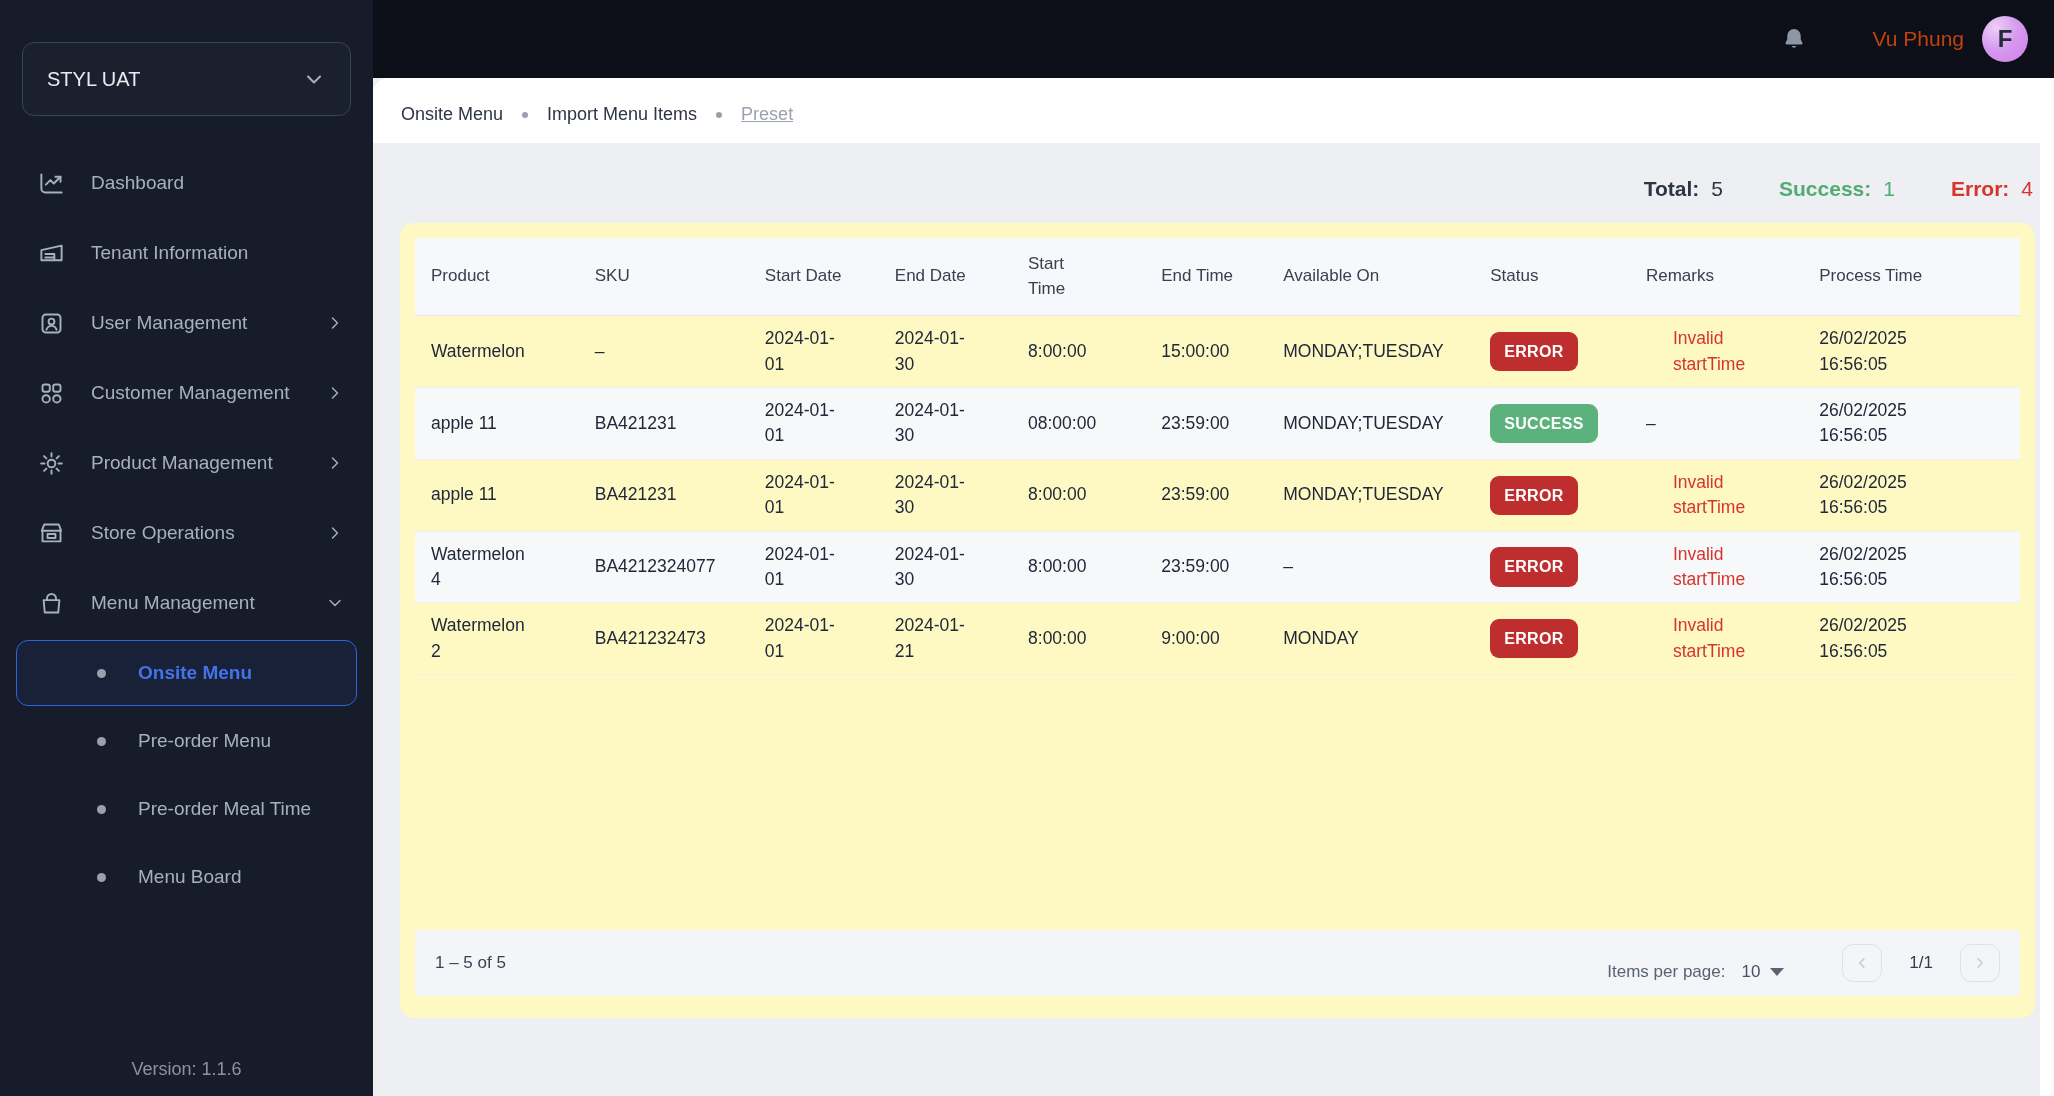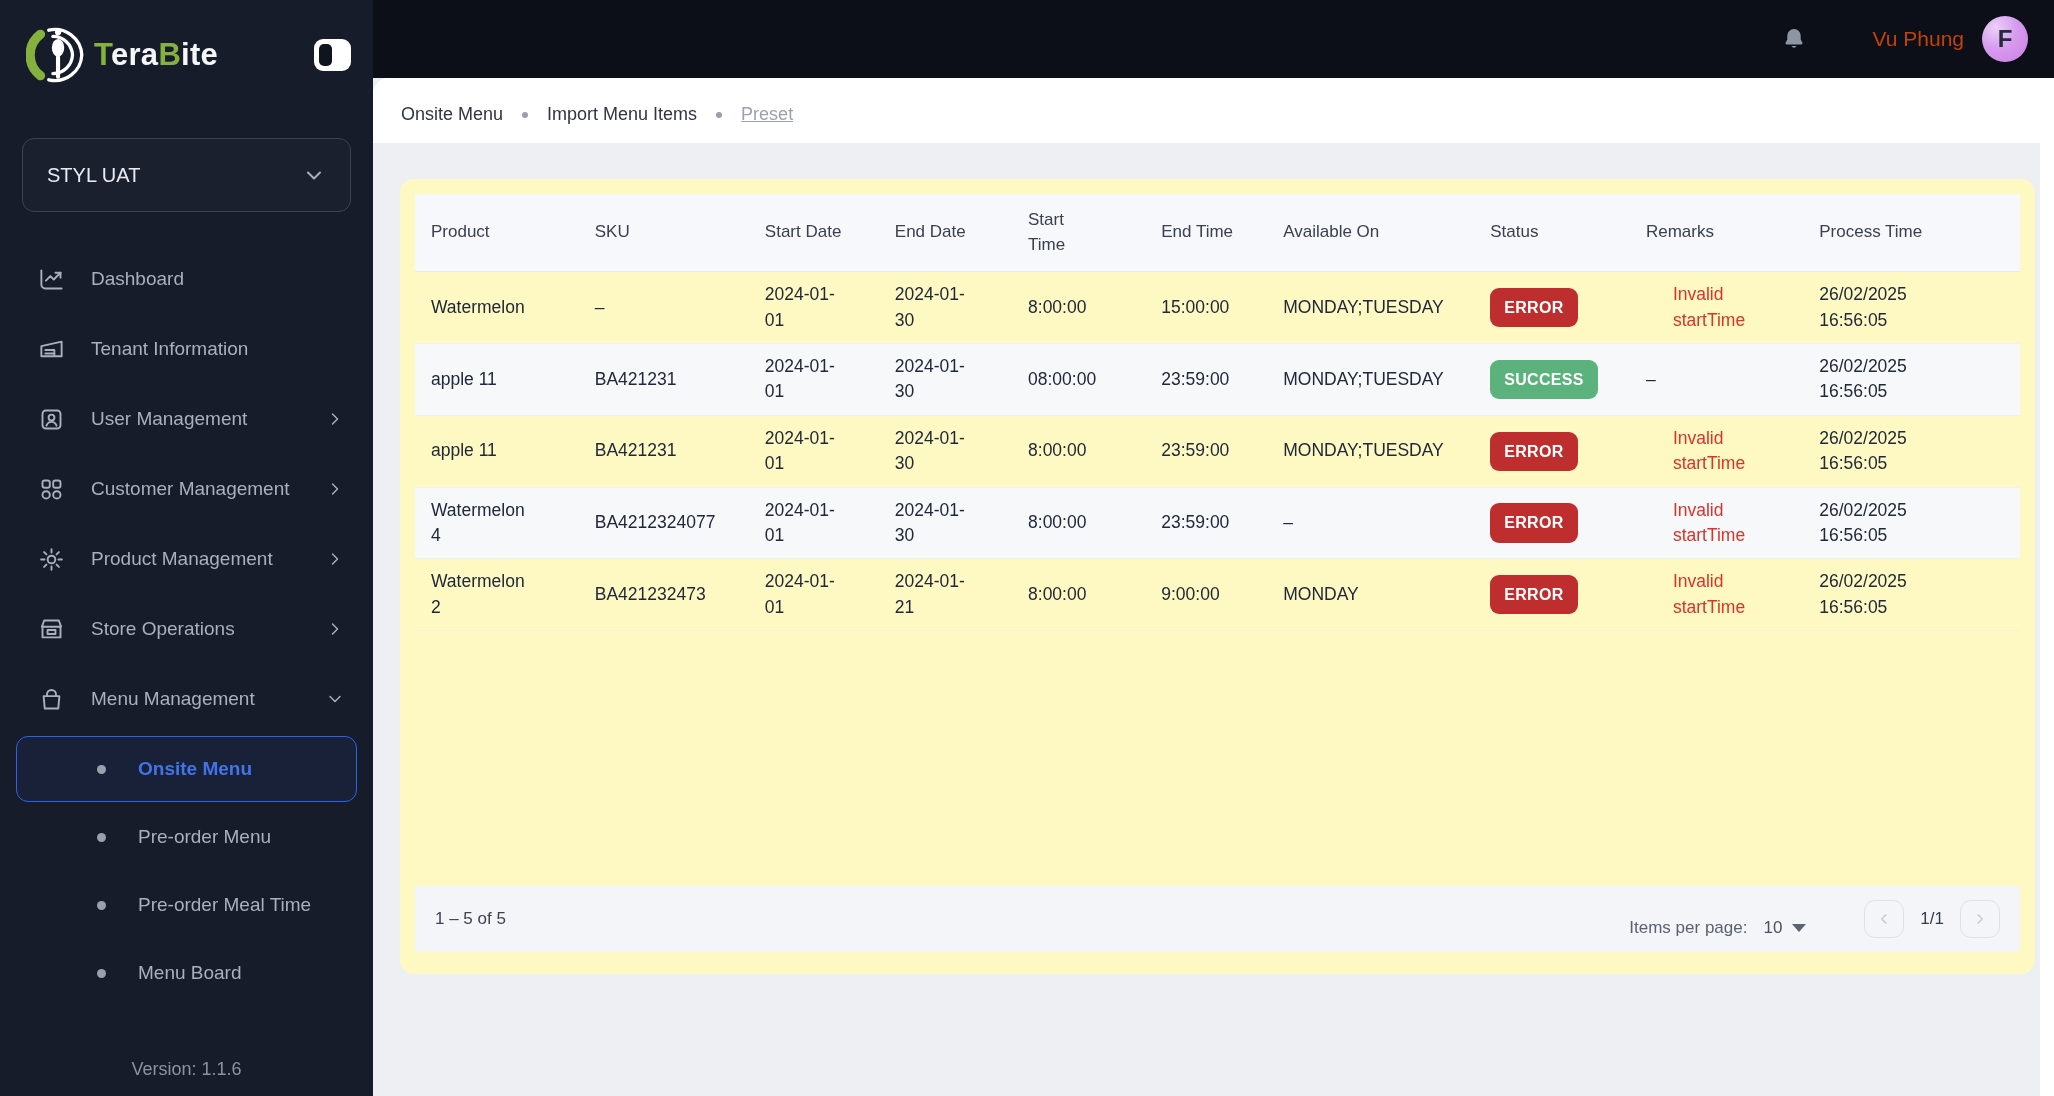--- a/index.html
+++ b/index.html
@@ -108,46 +108,34 @@
   .card-spacer { flex:1; }
   
   .table-footer {
     background:#f3f5f9; border-radius:2px; height:66px; display:flex; align-items:center; padding:0 20px;
     font-size:17px; color:#3c4350;
   }
   .foot-right { margin-left:auto; display:flex; align-items:flex-end; }
   .ipp-label { color:#5a6270; }
   .ipp-select { display:flex; align-items:center; margin-left:16px; cursor:pointer; color:#4a5160; }
   .ipp-caret { width:0; height:0; border-left:7px solid transparent; border-right:7px solid transparent; border-top:8px solid #5b6270; margin-left:10px; }
-  .pager { display:flex; align-items:center; margin-left:58px; }
+  .pager { display:flex; align-items:center; margin-left:58px;gap:11px; }
   .pg-btn {
     width:40px; height:38px; border:1px solid #dee1e6; border-radius:11px; background:transparent;
     display:flex; align-items:center; justify-content:center; cursor:pointer;
   }
   .pg-ind { margin:0 16px; color:#353c49; }
   
   .scroll-strip { position:absolute; right:0; top:78px; width:14px; bottom:0; background:#ffffff; z-index:4; cursor:pointer; }
   svg.stroke { fill:none; stroke:#a9b0bd; stroke-width:1.7; stroke-linecap:round; stroke-linejoin:round; }
 </style>
 </head>
 <body>
 
 <aside class="sidebar">
-  <div class="logo-row">
-    <svg class="logo-mark" viewBox="0 0 60 60">
-      <path d="M14 10 A25 25 0 0 0 14 50" fill="none" stroke="#85b23f" stroke-width="9" stroke-linecap="round"></path>
-      <path d="M22 6 A26 26 0 0 1 54 30 A26 26 0 0 1 22 54" fill="none" stroke="#ffffff" stroke-width="3.2" stroke-linecap="round"></path>
-      <path d="M26 12 A19 19 0 0 1 45 30 A19 19 0 0 1 26 48" fill="none" stroke="#ffffff" stroke-width="3.2" stroke-linecap="round"></path>
-      <circle cx="31" cy="8" r="3" fill="#ffffff"></circle>
-      <ellipse cx="31" cy="23" rx="6" ry="8.5" fill="#ffffff"></ellipse>
-      <rect x="29" y="30" width="4" height="23" rx="2" fill="#ffffff"></rect>
-    </svg>
-    <div class="brand"><span class="g">T</span><span class="w">era</span><span class="g">B</span><span class="w">ite</span></div>
-    <div class="collapse-toggle"></div>
-  </div>
 
   <div class="tenant-select">
     <span>STYL UAT</span>
     <svg class="stroke" width="24" height="24" viewBox="0 0 24 24" style="stroke:#aab0bc;stroke-width:2">
         <path d="M6 9.5l6 6 6-6"></path>
       </svg>
   </div>
 
   <ul class="nav">
     <li class="nav-item">
@@ -286,20 +274,25 @@
     <div class="breadcrumb">
       <span class="crumb">Onsite Menu</span>
       <span class="sep"></span>
       <span class="crumb">Import Menu Items</span>
       <span class="sep"></span>
       <span class="crumb muted">Preset</span>
     </div>
   </div>
 
   <div class="content">
+    <div class="stats-row">
+      <span class="stat-total"><b>Total:</b><span class="val">5</span></span>
+      <span class="stat-success"><b>Success:</b><span class="val">1</span></span>
+      <span class="stat-error"><b>Error:</b><span class="val">4</span></span>
+    </div>
 
     <div class="card">
       <table>
         <thead>
           <tr>
             <th class="c0"><span>Product</span></th>
             <th class="c1"><span>SKU</span></th>
             <th class="c2"><span>Start Date</span></th>
             <th class="c3"><span>End Date</span></th>
             <th class="c4 hwrap"><span>Start Time</span></th>

